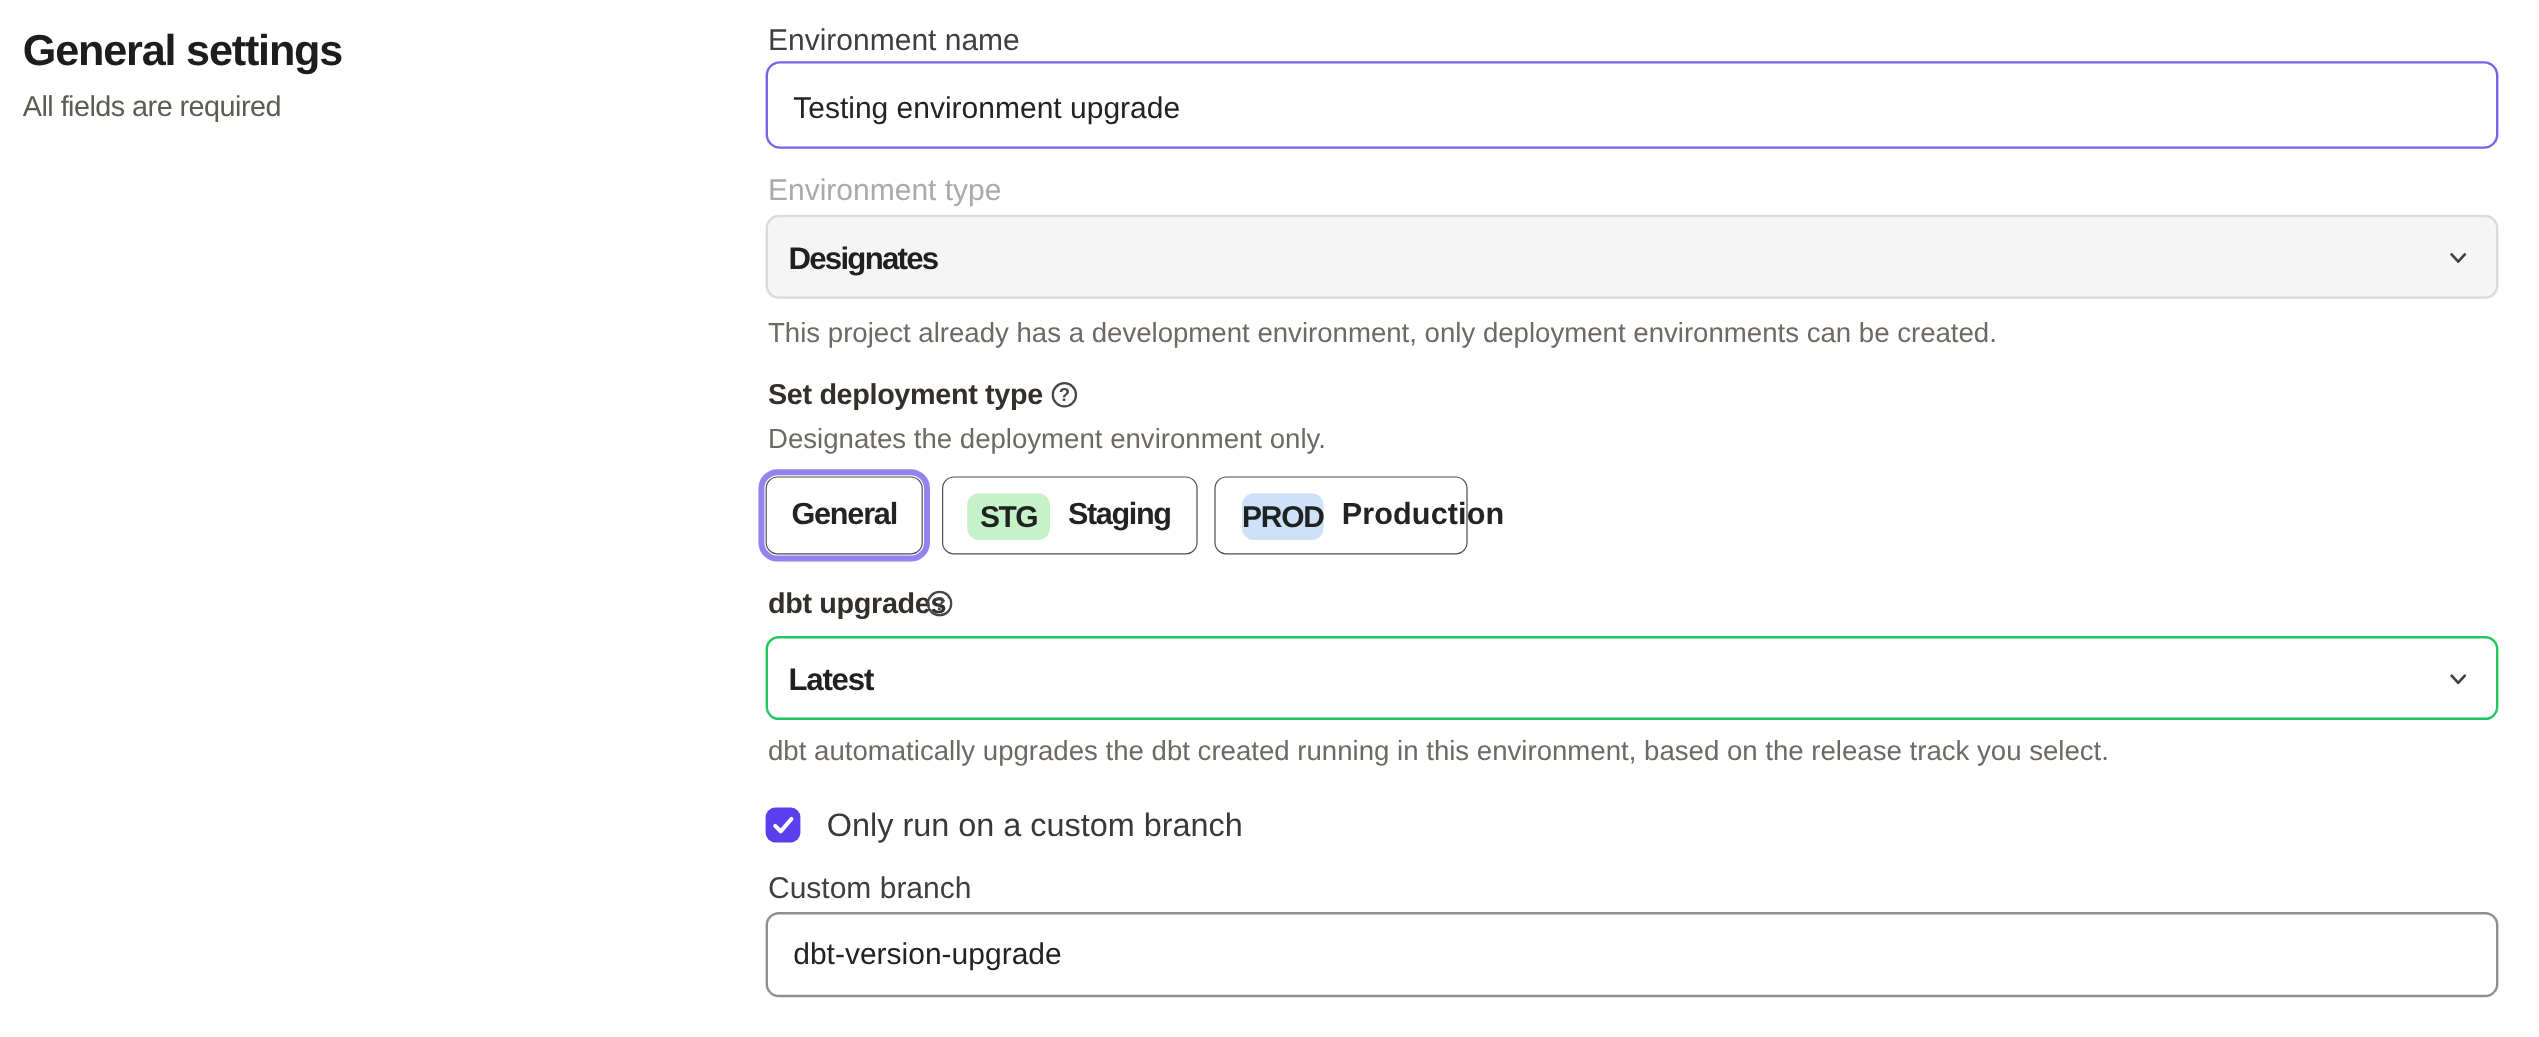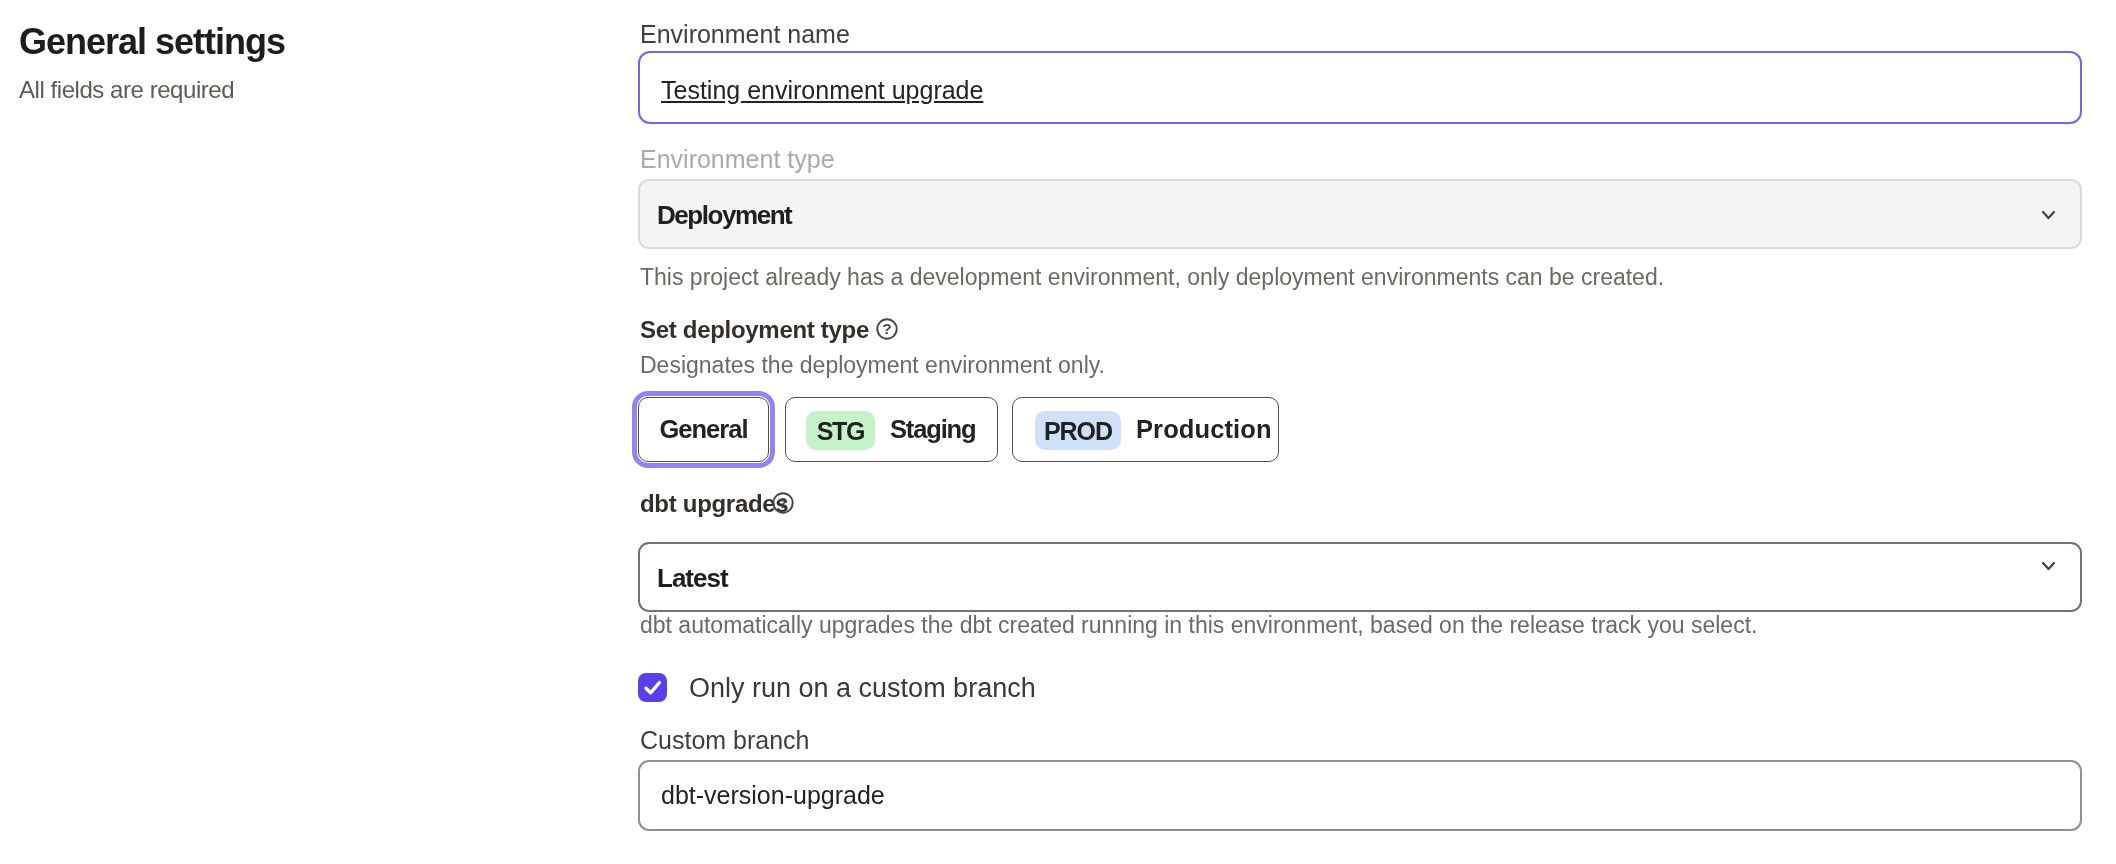--- a/index.html
+++ b/index.html
@@ -2,57 +2,57 @@
 <html><head>
 <meta charset="utf-8">
 <style>
   html,body{margin:0;padding:0;}
   body{width:2116px;height:864px;background:#ffffff;font-family:"Liberation Sans",sans-serif;position:relative;overflow:hidden;}
   .abs{position:absolute;line-height:1;}
   .box{position:absolute;box-sizing:border-box;display:flex;align-items:center;}
   #h1{left:19px;top:23.5px;font-size:36px;font-weight:bold;color:#1d1d1f;letter-spacing:-1px;}
   #sub{left:19px;top:78px;font-size:24px;color:#5e5b55;letter-spacing:-0.45px;}
   #lab1{left:640px;top:22px;font-size:25px;color:#3f3f42;}
-  #in1{left:638px;top:51px;width:1444px;height:73px;border:2px solid #7465e9;border-radius:12px;background:#fff;padding-left:21px;padding-top:5px;font-size:25px;color:#232326;text-decoration:underline;}
+  #in1{left:638px;top:51px;width:1444px;height:73px;border:2px solid #7465e9;border-radius:12px;background:#fff;padding-left:21px;padding-top:5px;font-size:25px;color:#232326;}
   #lab2{left:640px;top:147px;font-size:25px;color:#a9a9ae;}
   #sel1{left:638px;top:179px;width:1444px;height:70px;border:2px solid #dadade;border-radius:11px;background:#f5f5f6;padding-left:17px;padding-top:3px;font-size:26px;letter-spacing:-1.45px;font-weight:bold;color:#202023;}
   #hint1{left:640px;top:266px;font-size:23px;color:#6d6964;}
   #head2{left:640px;top:318px;font-size:24px;letter-spacing:-0.3px;font-weight:bold;color:#332f2b;}
   #hint2{left:640px;top:354px;font-size:23px;color:#6d6964;}
   .btnrow{position:absolute;left:638px;top:397px;display:flex;}
   .tbtn{box-sizing:border-box;height:65px;border:1.5px solid #4e4e54;border-radius:10px;background:#fff;display:flex;align-items:center;justify-content:center;font-size:25.5px;font-weight:bold;color:#232326;}
   #btn1{letter-spacing:-1px;}
   .blab2{letter-spacing:-1.15px;}
   .blab3{letter-spacing:0.1px;}
   #btn1{width:131px;outline:5px solid #9283f0;outline-offset:1px;}
   #btn2{width:213px;margin-left:16px;justify-content:flex-start;padding-left:20px;}
-  #btn3{width:267px;margin-left:14px;justify-content:flex-start;padding-left:22px;}
+  #btn3{width:211px;margin-left:14px;justify-content:flex-start;padding-left:22px;}
   .badge{box-sizing:border-box;height:39px;border-radius:10px;display:flex;align-items:center;justify-content:center;font-size:25px;font-weight:bold;color:#1e2220;margin-top:2px;padding-top:2px;text-align:right;}
   #bdg1{width:69px;background:#c6f2c9;margin-right:15px;letter-spacing:-1.3px;}
   #bdg2{width:86px;background:#cfe1f9;margin-right:15px;letter-spacing:-1.05px;}
   #head3{left:640px;top:491.5px;font-size:24px;letter-spacing:-0.3px;font-weight:bold;color:#332f2b;}
-  #sel2{left:638px;top:530px;width:1444px;height:70px;border:2px solid #737373;border-radius:11px;background:#fff;padding-left:17px;padding-top:3px;font-size:26px;letter-spacing:-1.0px;font-weight:bold;color:#202023;margin-top:12px;}
+  #sel2{left:638px;top:530px;width:1444px;height:70px;border:2px solid #22c55e;border-radius:11px;background:#fff;padding-left:17px;padding-top:3px;font-size:26px;letter-spacing:-1.0px;font-weight:bold;color:#202023;}
   #hint3{left:640px;top:614px;font-size:23px;color:#6d6964;}
   #cb{left:638px;top:673px;width:29px;height:29px;border-radius:8px;background:#5b3eec;position:absolute;}
   #cblab{left:689px;top:675px;font-size:27px;color:#39393c;}
   #lab4{left:640px;top:728px;font-size:25px;color:#3f3f42;}
   #in2{left:638px;top:760px;width:1444px;height:71px;border:2px solid #8f8f93;border-radius:11px;background:#fff;padding-left:21px;font-size:25px;color:#232326;}
   .chev{position:absolute;}
   .qm{position:absolute;}
 </style>
 </head>
 <body>
   <div id="h1" class="abs">General settings</div>
   <div id="sub" class="abs">All fields are required</div>
 
   <div id="lab1" class="abs">Environment name</div>
   <div id="in1" class="box">Testing environment upgrade</div>
 
   <div id="lab2" class="abs">Environment type</div>
-  <div id="sel1" class="box">Deployment</div>
+  <div id="sel1" class="box">Designates</div>
   <svg class="chev" style="left:2041px;top:209.5px;" width="15" height="12" viewBox="0 0 15 12">
     <polyline points="2,2 7.5,8 13,2" fill="none" stroke="#44403c" stroke-width="2.2" stroke-linecap="round" stroke-linejoin="round"></polyline>
   </svg>
   <div id="hint1" class="abs">This project already has a development environment, only deployment environments can be created.</div>
 
   <div id="head2" class="abs">Set deployment type</div>
   <svg class="qm" style="left:876px;top:318px;" width="22" height="22" viewBox="0 0 22 22">
     <circle cx="11" cy="11" r="9.7" fill="none" stroke="#47474b" stroke-width="1.9"></circle>
     <text x="11" y="16.3" font-size="15.5" font-weight="bold" font-family="Liberation Sans" fill="#47474b" text-anchor="middle">?</text>
   </svg>

